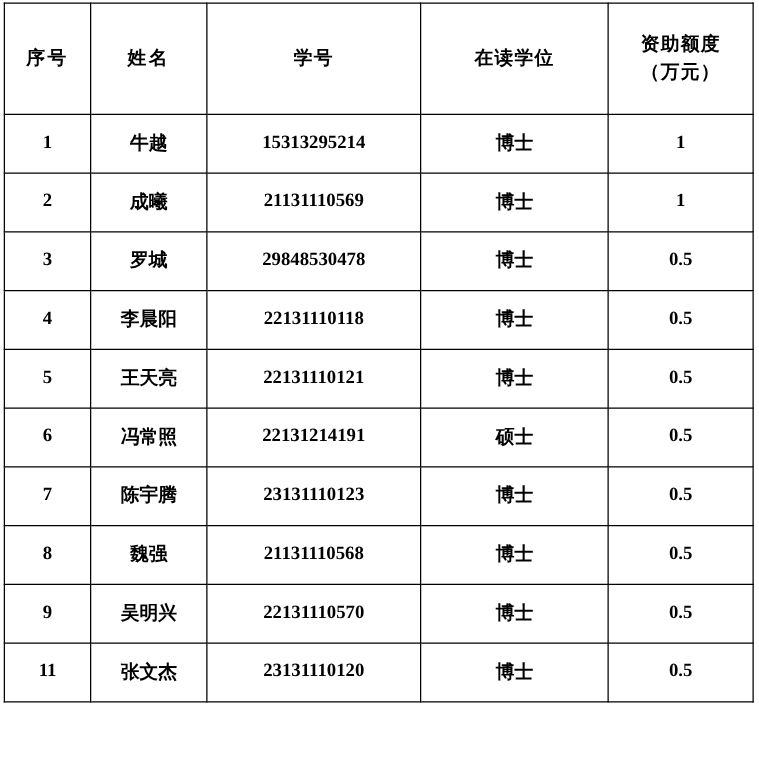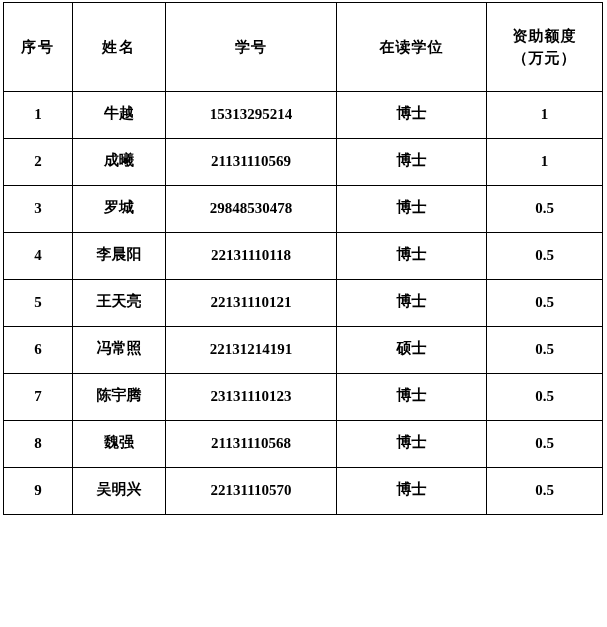--- a/index.html
+++ b/index.html
@@ -50,21 +50,21 @@
   col.c-amount{ width: 116px; }
 
   .hdr-amount-line1 { display: block; }
   .hdr-amount-line2 { display: block; }
 
   .num-cell, .sid-cell, .amount-cell {
     font-family: "Liberation Serif", "DejaVu Serif", serif;
     font-weight: bold;
   }
   .cn-cell {
-    font-family: Liberation Mono, monospace;
+    font-family: Liberation Sans, sans-serif;
     font-weight: bold;
   }
   thead th {
     font-family: "Liberation Sans", "DejaVu Sans", sans-serif;
     font-weight: bold;
     font-size: 16px;
     letter-spacing: 1px;
   }
   th.h-index { letter-spacing: 2px; margin-top: 36px; }
   th.h-name { letter-spacing: 2px; }
@@ -150,15 +150,22 @@
           <td class="cn-cell">博士</td>
           <td class="amount-cell">0.5</td>
         </tr>
         <tr>
           <td class="num-cell">9</td>
           <td class="cn-cell">吴明兴</td>
           <td class="sid-cell">22131110570</td>
           <td class="cn-cell">博士</td>
           <td class="amount-cell">0.5</td>
         </tr>
+        <tr>
+          <td class="num-cell">11</td>
+          <td class="cn-cell">张文杰</td>
+          <td class="sid-cell">23131110120</td>
+          <td class="cn-cell">博士</td>
+          <td class="amount-cell">0.5</td>
+        </tr>
       </tbody>
   </table>
 </div>
 
 </body></html>

